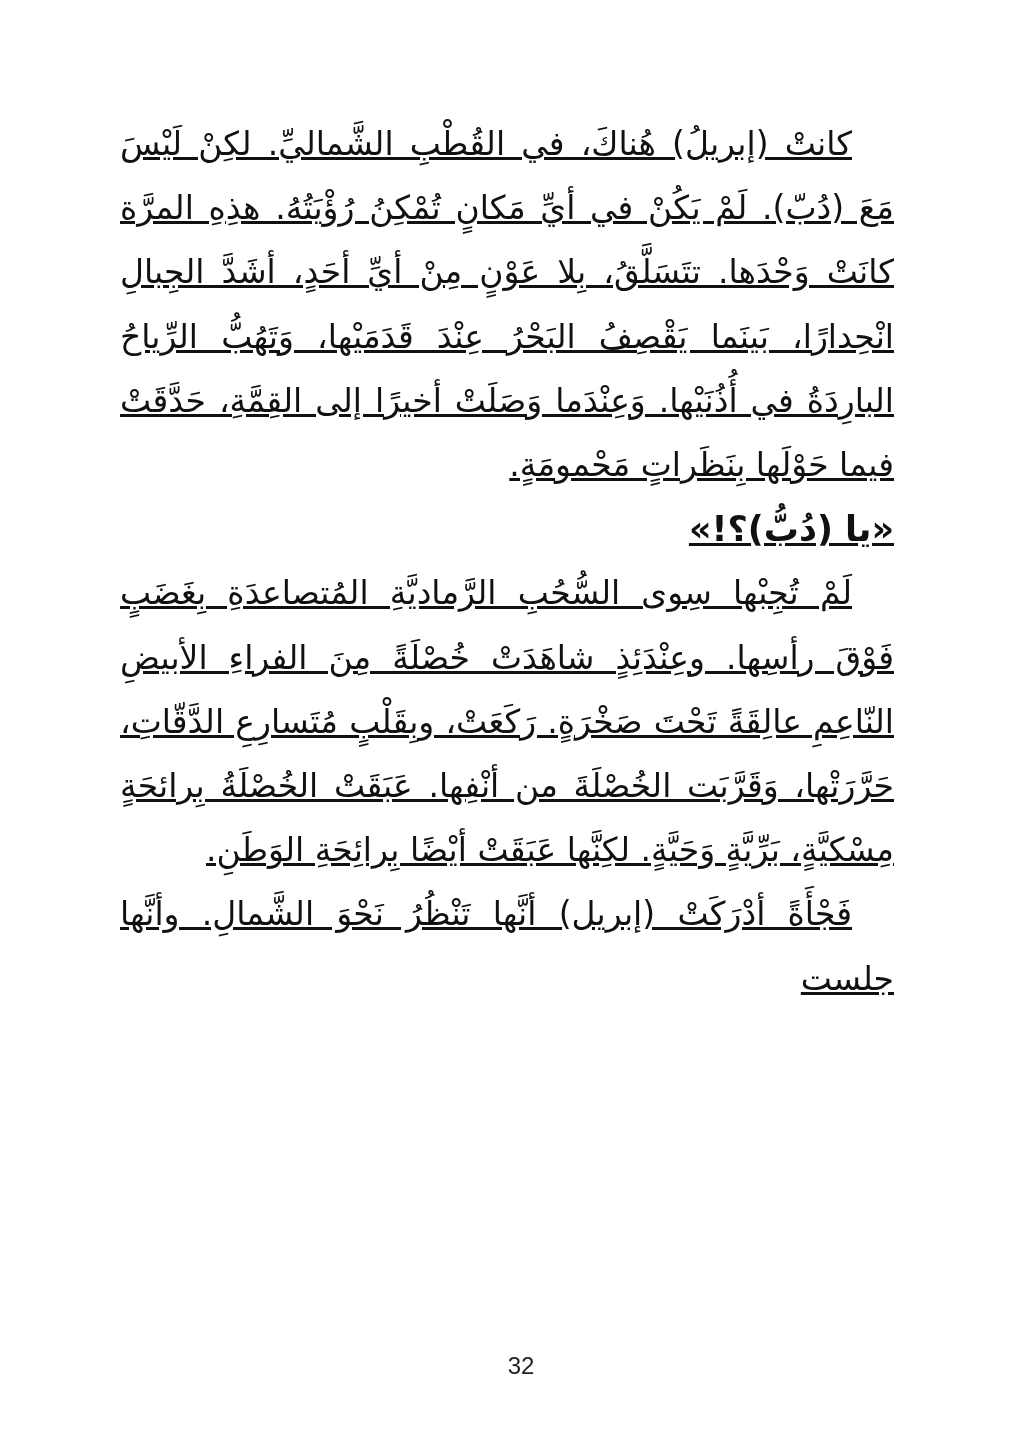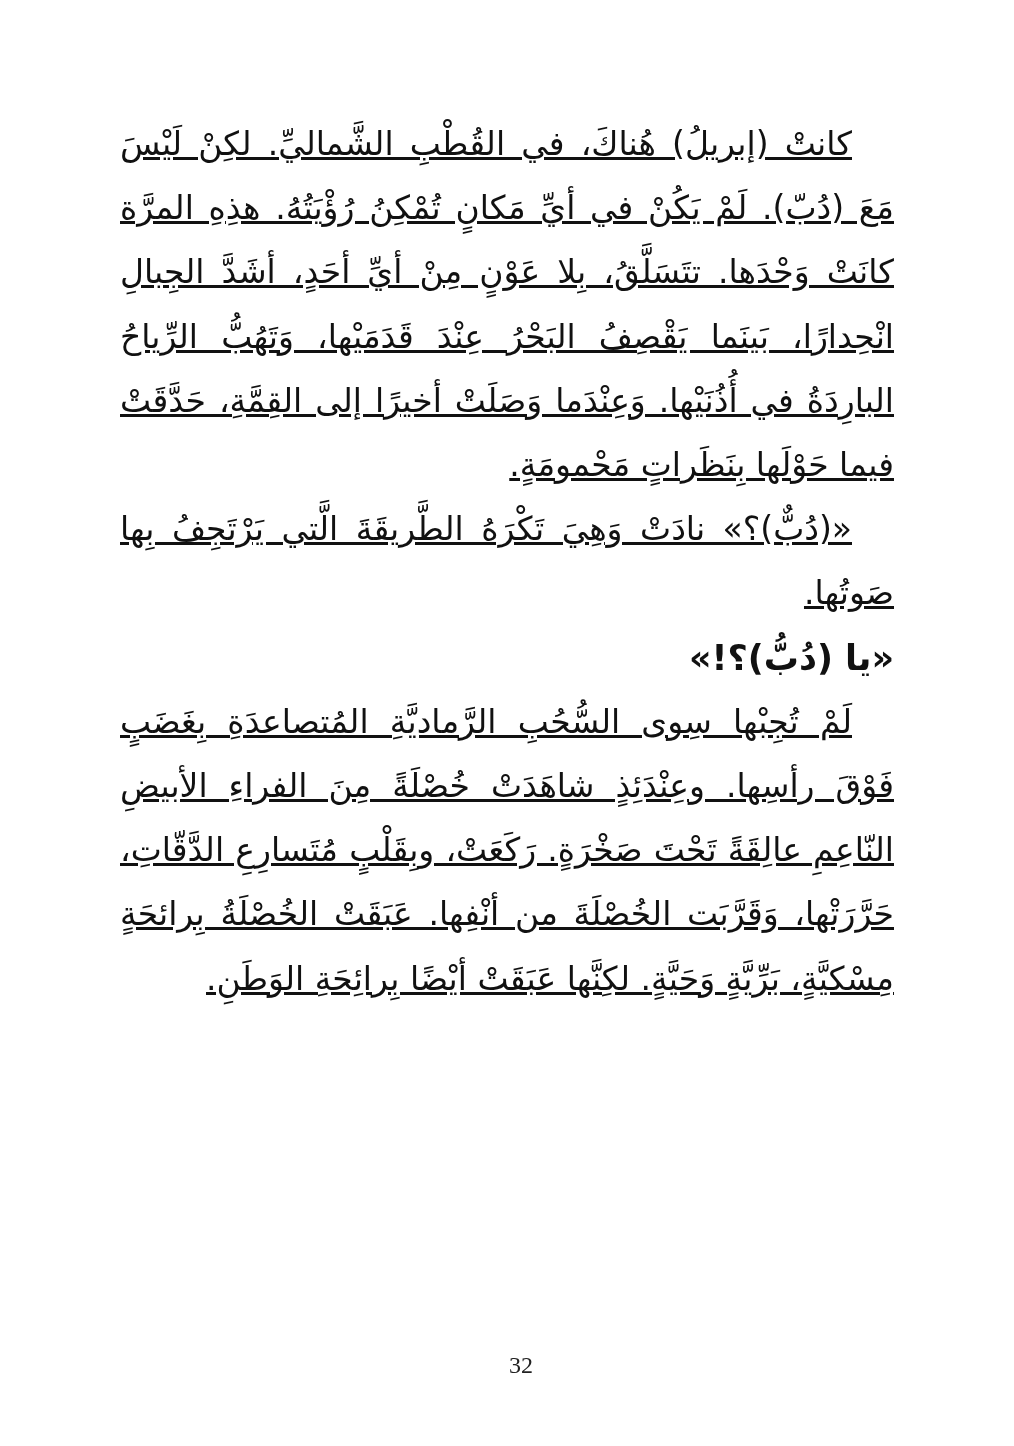--- a/index.html
+++ b/index.html
@@ -29,36 +29,37 @@
       text-align: justify;
       text-align-last: right;
     }
     .para.indent {
       text-indent: 42px;
       text-decoration: underline;
     }
     .para.bold {
       font-weight: bold;
       font-size: 35px;
+      text-decoration: underline;
     }
     .page-number {
       position: absolute;
       left: 0;
       right: 0;
       top: 1352px;
       text-align: center;
-      font-family: Liberation Serif, serif;
+      font-family: Liberation Sans, sans-serif;
       font-size: 24px;
       color: #222222;
       margin-left: 28px;
     }
   </style>
 </head>
 <body>
 
 <div class="page">
   <p class="para indent">كانتْ (إبريلُ) هُناكَ، في القُطْبِ الشَّماليِّ. لكِنْ لَيْسَ مَعَ (دُبّ). لَمْ يَكُنْ في أيِّ مَكانٍ تُمْكِنُ رُؤْيَتُهُ. هذِهِ المرَّة كانَتْ وَحْدَها. تتَسَلَّقُ، بِلا عَوْنٍ مِنْ أيِّ أحَدٍ، أشَدَّ الجِبالِ انْحِدارًا، بَينَما يَقْصِفُ البَحْرُ عِنْدَ قَدَمَيْها، وَتَهُبُّ الرِّياحُ البارِدَةُ في أُذُنَيْها. وَعِنْدَما وَصَلَتْ أخيرًا إلى القِمَّةِ، حَدَّقَتْ فيما حَوْلَها بِنَظَراتٍ مَحْمومَةٍ.</p>
-  <p class="para indent">«(دُبٌّ)؟» نادَتْ وَهِيَ تَكْرَهُ الطَّريقَةَ الَّتي يَرْتَجِفُ بِها صَوتُها.</p>
   <p class="para bold">«يا (دُبُّ)؟!»</p>
   <p class="para indent">لَمْ تُجِبْها سِوى السُّحُبِ الرَّماديَّةِ المُتصاعدَةِ بِغَضَبٍ فَوْقَ رأسِها. وعِنْدَئِذٍ شاهَدَتْ خُصْلَةً مِنَ الفراءِ الأبيضِ النّاعِمِ عالِقَةً تَحْتَ صَخْرَةٍ. رَكَعَتْ، وبِقَلْبٍ مُتَسارِعِ الدَّقّاتِ، حَرَّرَتْها، وَقَرَّبَت الخُصْلَةَ من أنْفِها. عَبَقَتْ الخُصْلَةُ بِرائحَةٍ مِسْكيَّةٍ، بَرِّيَّةٍ وَحَيَّةٍ. لكِنَّها عَبَقَتْ أيْضًا بِرائِحَةِ الوَطَنِ.</p>
+  <p class="para indent">فَجْأَةً أدْرَكَتْ (إبريل) أنَّها تَنْظُرُ نَحْوَ الشَّمالِ. وأنَّها جلست</p>
 </div>
 
 <div class="page-number">32</div>
 
 </body></html>

